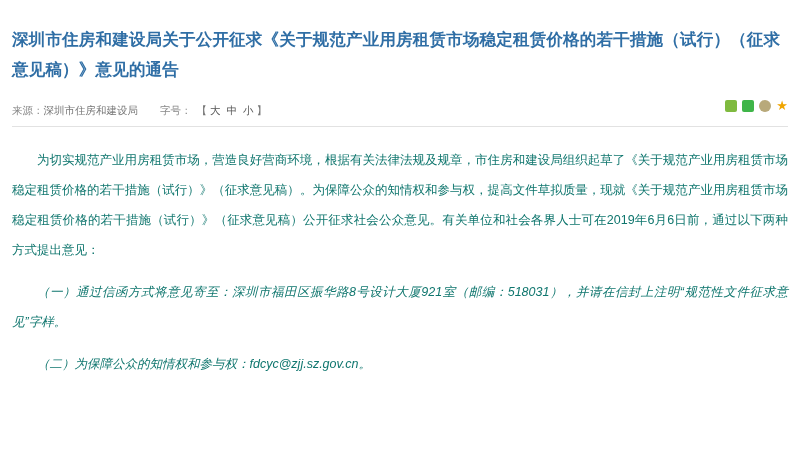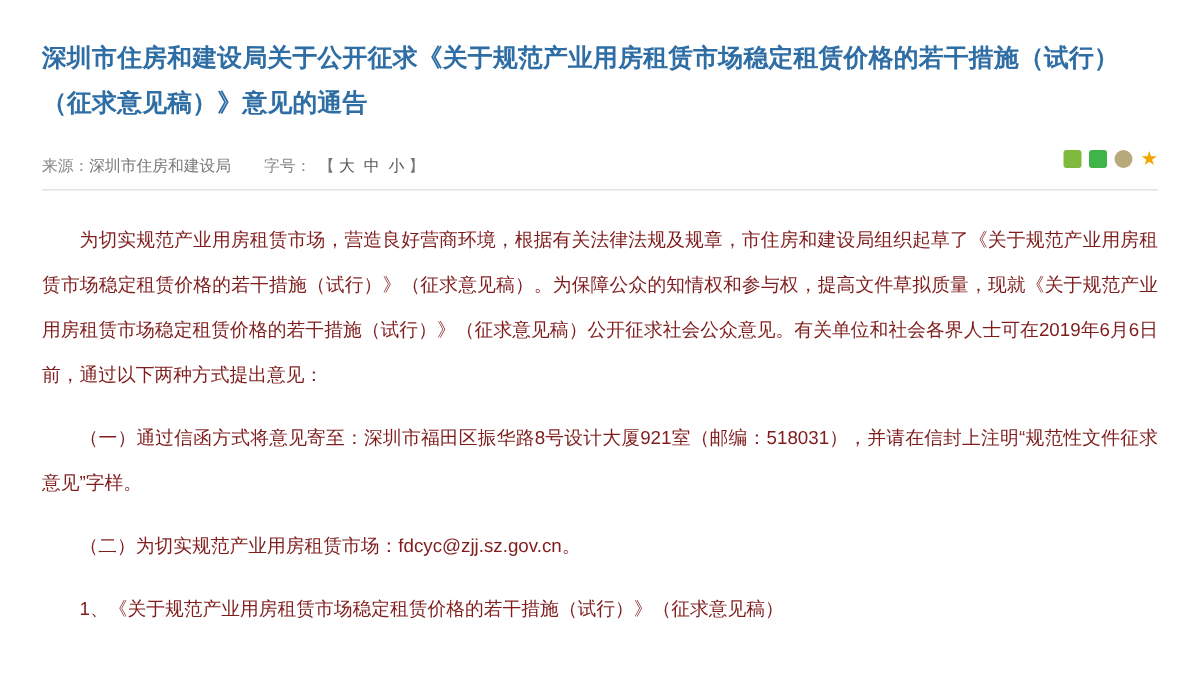--- a/index.html
+++ b/index.html
@@ -12,21 +12,21 @@
     background: #ffffff;
     font-family: "Liberation Sans", sans-serif;
     color: #333333;
     overflow: hidden;
   }
   .page {
     position: relative;
     width: 800px;
     height: 462px;
     box-sizing: border-box;
-    padding: 0 28px;
+    padding: 0 12px;
     background: #ffffff;
   }
   .title {
     padding-top: 24px;
     font-size: 16.5px;
     line-height: 30px;
     font-weight: bold;
     color: #2f6ea5;
     letter-spacing: 0.2px;
     text-align: left;
@@ -97,34 +97,35 @@
   }
   .divider {
     height: 1px;
     background: #e2e2e2;
     margin-top: 2px;
   }
   .content {
     margin-top: 18px;
     font-size: 12.5px;
     line-height: 30px;
-    color: #7f1d1d;
+    color: #0f766e;
     text-align: justify;
   }
   .content p {
     margin: 0 0 0 0;
   }
   .content p.indent {
     text-indent: 2em;
   }
   .content p.sub {
     text-indent: 2em;
   }
   .content p.gap {
     margin-top: 12px;
+    font-style: italic;
   }
 </style>
 </head>
 <body>
 
 <div class="page">
 
   <div class="title">深圳市住房和建设局关于公开征求《关于规范产业用房租赁市场稳定租赁价格的若干措施（试行）（征求意见稿）》意见的通告</div>
 
   <div class="meta-bar">
@@ -146,18 +147,17 @@
       <span class="circle"></span>
       <span class="star">★</span>
     </span>
   </div>
 
   <div class="divider"></div>
 
   <div class="content">
     <p class="indent">为切实规范产业用房租赁市场，营造良好营商环境，根据有关法律法规及规章，市住房和建设局组织起草了《关于规范产业用房租赁市场稳定租赁价格的若干措施（试行）》（征求意见稿）。为保障公众的知情权和参与权，提高文件草拟质量，现就《关于规范产业用房租赁市场稳定租赁价格的若干措施（试行）》（征求意见稿）公开征求社会公众意见。有关单位和社会各界人士可在2019年6月6日前，通过以下两种方式提出意见：</p>
     <p class="sub gap">（一）通过信函方式将意见寄至：深圳市福田区振华路8号设计大厦921室（邮编：518031），并请在信封上注明“规范性文件征求意见”字样。</p>
-    <p class="sub gap">（二）为切实规范产业用房租赁市场：fdcyc@zjj.sz.gov.cn。</p>
-    <p class="sub gap">1、《关于规范产业用房租赁市场稳定租赁价格的若干措施（试行）》（征求意见稿）</p>
+    <p class="sub gap">（二）为保障公众的知情权和参与权：fdcyc@zjj.sz.gov.cn。</p>
 
   </div>
 
 </div>
 
 </body></html>

